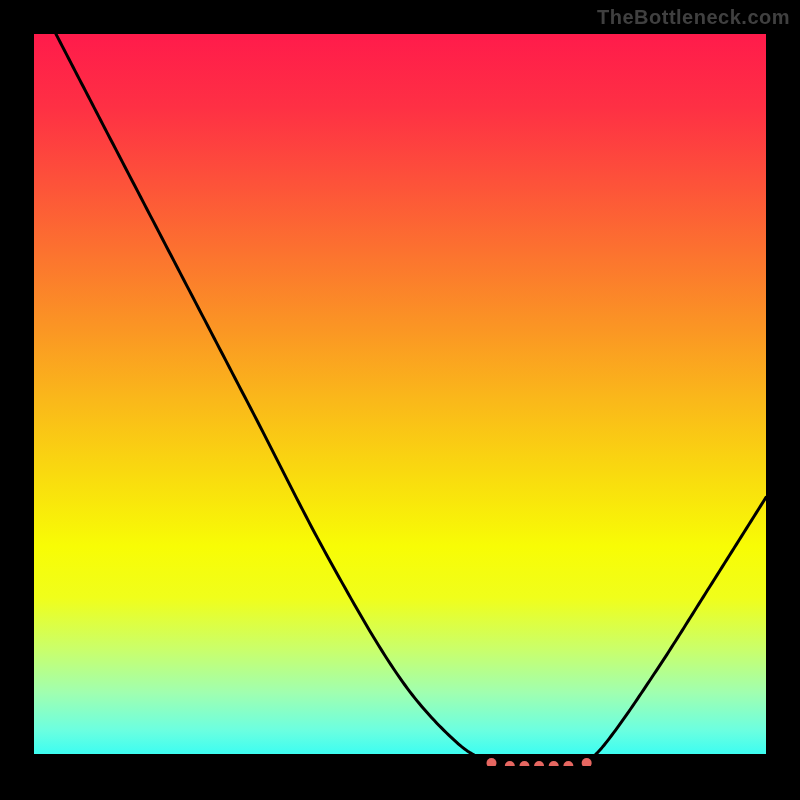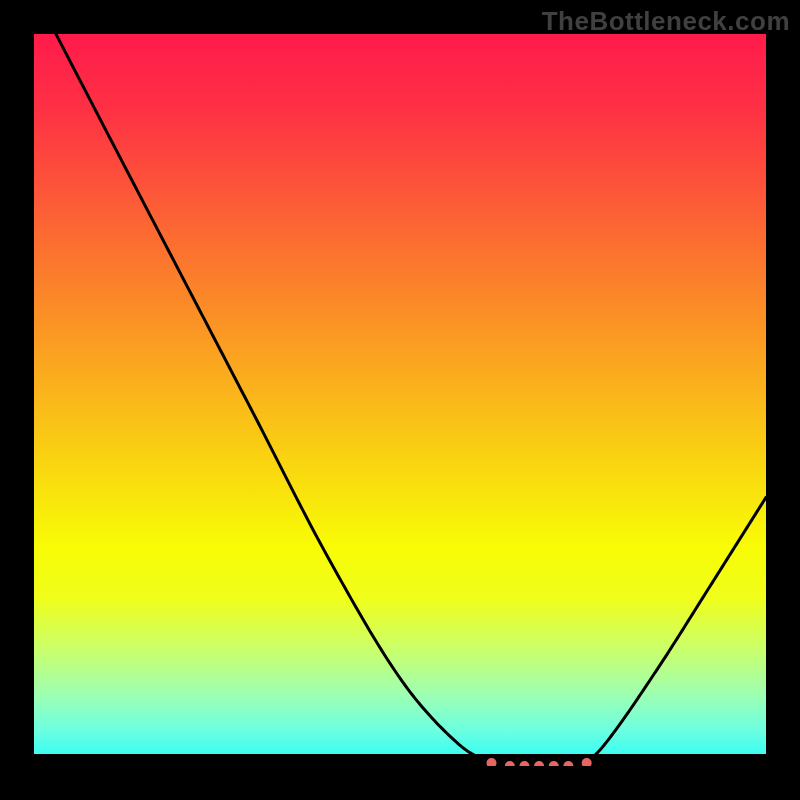--- a/index.html
+++ b/index.html
@@ -15,21 +15,21 @@
     width: 800px;
     height: 800px;
     background: #000000;
   }
   .watermark {
     position: absolute;
     top: 6px;
     right: 10px;
     color: #404040;
     font-family: Arial, Helvetica, sans-serif;
-    font-size: 26px;
+    font-size: 20px;
     font-weight: bold;
     letter-spacing: 0.5px;
   }
   .plot {
     position: absolute;
     left: 34px;
     top: 34px;
     width: 732px;
     height: 732px;
   }

